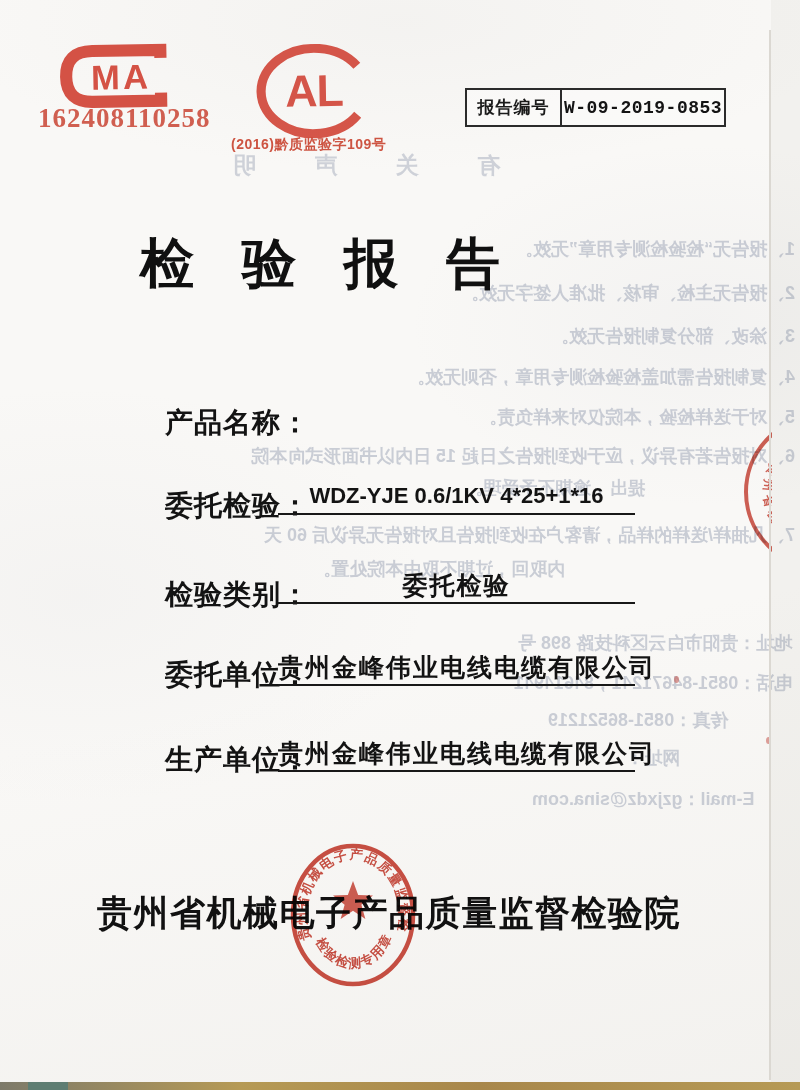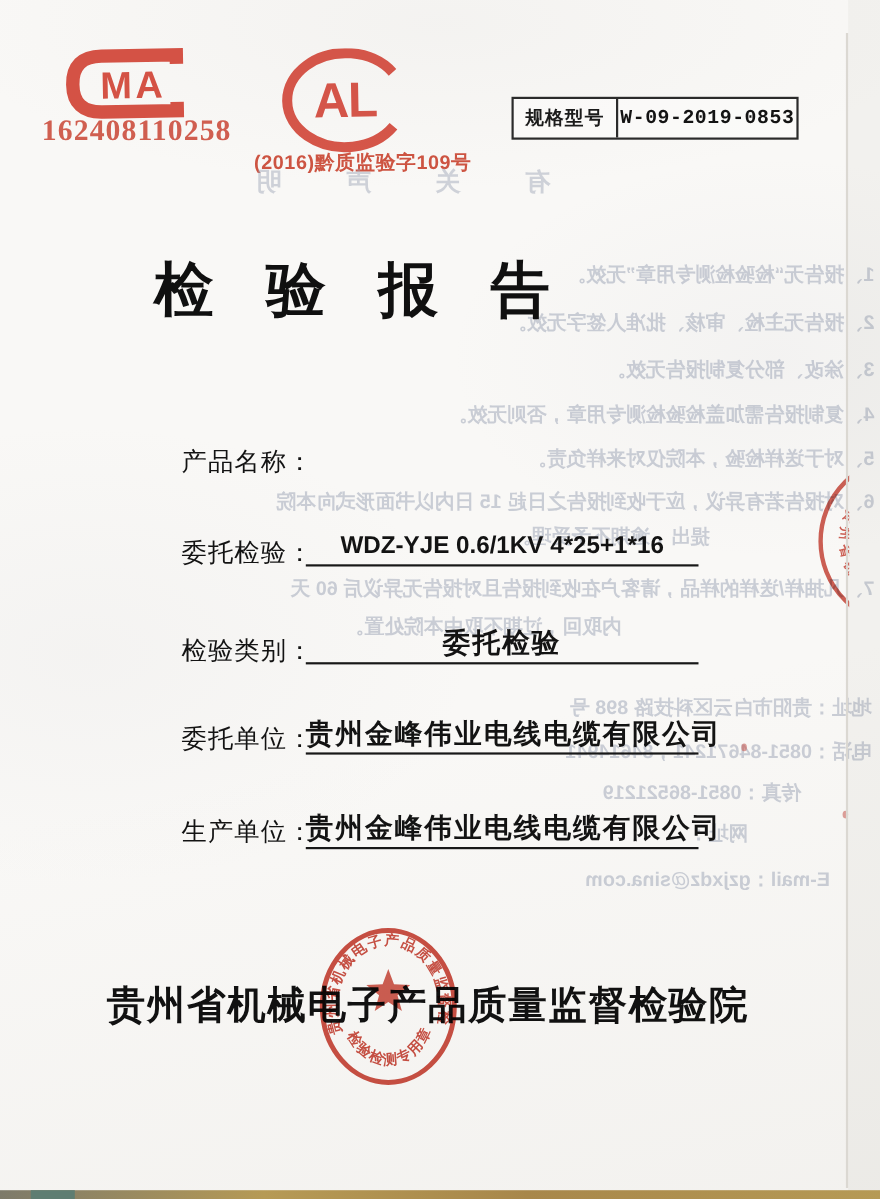--- a/index.html
+++ b/index.html
@@ -19,21 +19,21 @@
   }
   .abs{position:absolute;}
   
   #cma-wrap{left:58px;top:42px;width:120px;height:68px;}
   #cma-number{
     left:38px;top:103px;font-family:"Liberation Serif","DejaVu Serif",serif;
     font-size:27px;font-weight:700;color:#cb4a3a;letter-spacing:1px;opacity:.88;white-space:nowrap;
   }
   #cal-wrap{left:256px;top:44px;width:120px;height:96px;}
   #cal-caption{
-    left:231px;top:136px;font-size:18px;font-weight:700;color:#c9432f;
+    left:231px;top:136px;font-size:14px;font-weight:700;color:#c9432f;
     letter-spacing:.5px;opacity:.9;white-space:nowrap;
   }
   
   #report-box{
     left:465px;top:88px;width:261px;height:39px;border:2px solid #2b2b2b;
     display:flex;box-sizing:border-box;background:rgba(255,255,255,.35);
   }
   #report-box .cell-label{
     width:93px;border-right:2px solid #2b2b2b;display:flex;align-items:center;justify-content:center;
     font-size:17px;font-weight:700;color:#1b1b1b;letter-spacing:1px;
@@ -44,21 +44,21 @@
     font-size:18px;font-weight:700;color:#141414;letter-spacing:.5px;border-radius:16px;
   }
   
   #title-row{left:0;top:228px;width:640px;text-align:center;z-index:2;}
   #title-row span{
     font-size:54px;font-weight:700;color:#101010;
     letter-spacing:48px;padding-left:48px;white-space:nowrap;
   }
   
   .flabel{
-    left:165px;font-size:23px;font-weight:400;color:#131313;
+    left:165px;font-size:28px;font-weight:700;color:#131313;
     letter-spacing:1px;white-space:nowrap;z-index:2;
   }
   .fline{
     left:278px;width:357px;height:34px;line-height:34px;text-align:center;
     border-bottom:2.5px solid #181818;z-index:2;white-space:nowrap;
   }
   .fval{font-size:25px;font-weight:700;color:#131313;letter-spacing:2px;}
   .fval.mono{
     font-family:Liberation Sans, sans-serif;
     font-size:22px;letter-spacing:0;
@@ -113,21 +113,21 @@
   </svg>
   <div class="abs" id="cma-number">162408110258</div>
 
   <svg id="cal-wrap" class="abs" viewBox="0 0 118 94" style="opacity:.85;transform:rotate(-1deg)">
     <path d="M 99.6 21.9 A 52 42 0 1 0 99.6 70.1" fill="none" stroke="#cf3a2c" stroke-width="9"></path>
     <text x="57" y="61" text-anchor="middle" font-size="44" font-weight="800" letter-spacing="-1" fill="#cf3a2c">AL</text>
   </svg>
   <div class="abs" id="cal-caption">(2016)黔质监验字109号</div>
 
   <div class="abs" id="report-box">
-    <div class="cell-label">规格型号</div>
+    <div class="cell-label">报告编号</div>
     <div class="cell-value">W-09-2019-0853</div>
   </div>
 
   <div class="abs" id="title-row">
     <span>检验报告</span>
   </div>
 
   <div class="abs flabel" style="top:404px">产品名称：</div>
 
   <div class="abs flabel" style="top:487px">委托检验：</div>

